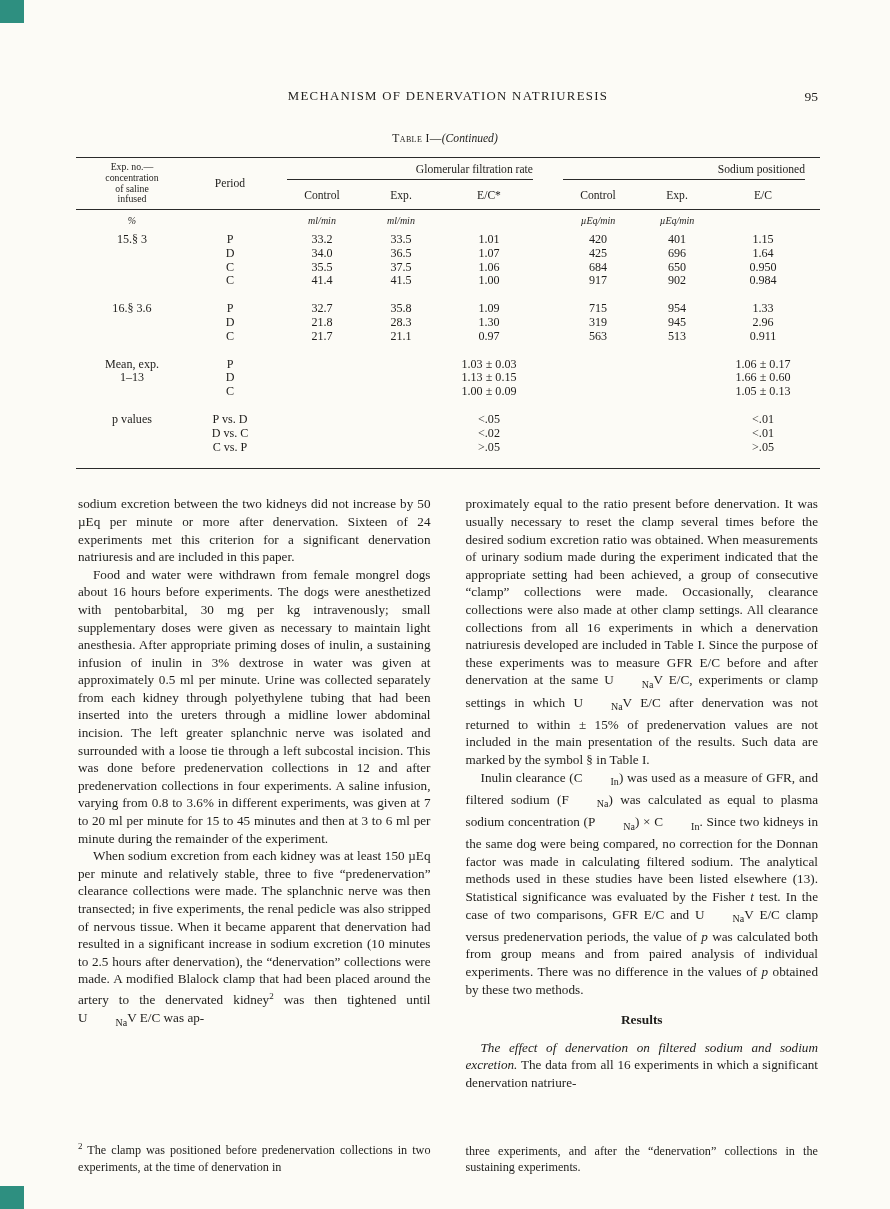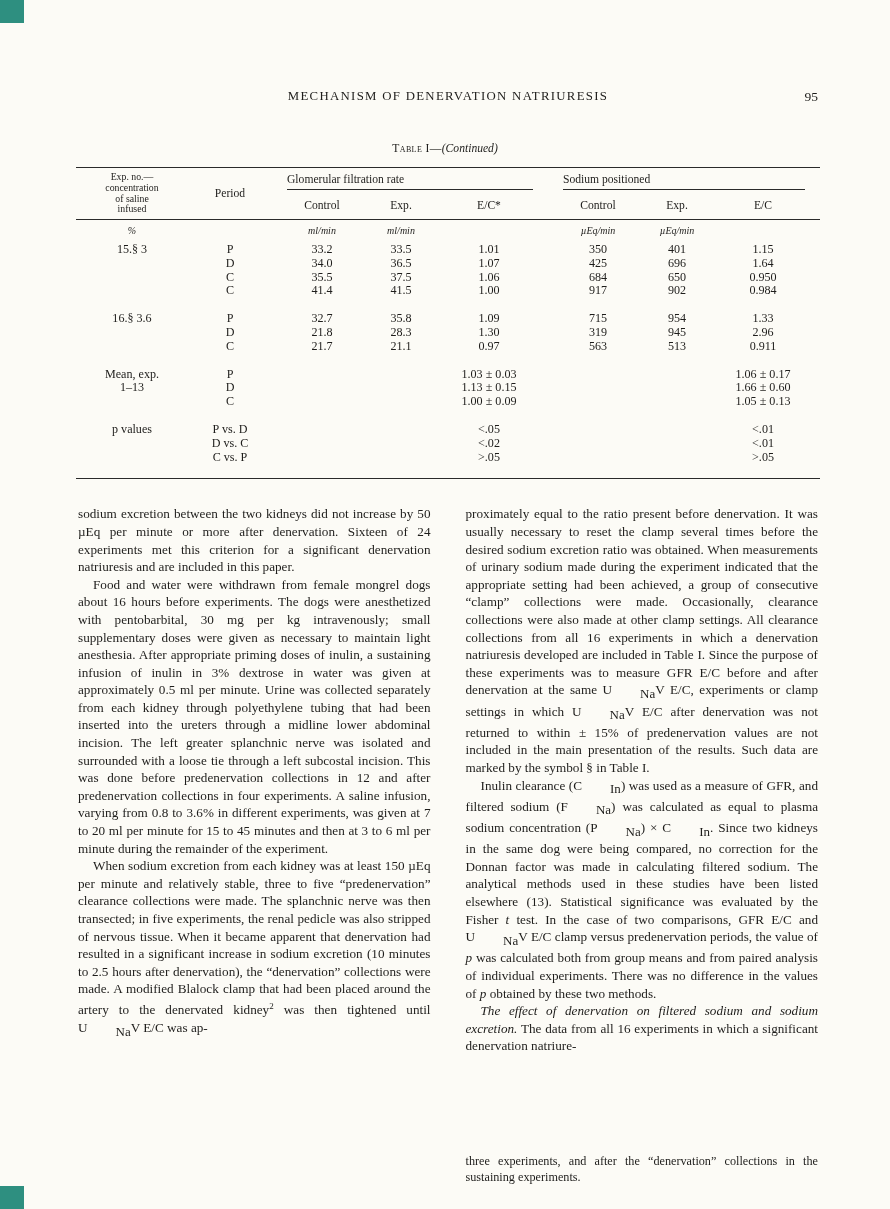--- a/index.html
+++ b/index.html
@@ -10,61 +10,61 @@
     font-family:"Liberation Serif","DejaVu Serif",serif;
   }
   .mark{position:absolute;left:0;width:24px;height:23px;}
   .mark.top{top:0;}
   .mark.bottom{top:1186px;}
 
   .running-head{position:relative;margin:0 72px 8px 78px;padding-top:86px;text-align:center;}
   .rh-title{font-size:12.8px;letter-spacing:1.3px;}
   .rh-num{position:absolute;right:0;bottom:-1px;font-size:13.5px;}
 
-  .table-caption{text-align:center;margin-top:38px;font-size:11.6px;}
+  .table-caption{text-align:center;margin-top:28px;font-size:11.6px;}
   .cap-label{font-variant:small-caps;letter-spacing:.4px;}
   .cap-cont{font-style:italic;}
 
   table.data-table{
     margin:12px 0 0 76px;width:744px;table-layout:fixed;
     border-collapse:collapse;
     border-top:1.5px solid #2a2a2a;border-bottom:1.5px solid #2a2a2a;
   }
   .data-table th{font-weight:normal;}
   .h-exp{
     font-size:9.8px;line-height:10.8px;text-align:center;vertical-align:middle;
     padding:4px 2px;border-bottom:1px solid #2a2a2a;
   }
   .h-exp span{display:block;}
   .h-period{
     font-size:11.6px;text-align:center;vertical-align:bottom;
     padding-bottom:19px;border-bottom:1px solid #2a2a2a;
   }
   .h-group{padding-top:5px;vertical-align:top;}
   .h-group .ul{
-    font-size:11.6px;text-align:left;
+    font-size:11.6px;text-align:right;
     border-bottom:1px solid #2a2a2a;padding-bottom:3px;margin:0 14px;
   }
   tr.subhead th{
     font-size:11.6px;text-align:center;padding:6px 0;
     border-bottom:1px solid #2a2a2a;
   }
   tr.units td{font-style:italic;font-size:10px;text-align:center;padding:4px 0 5px;}
   tbody td{font-size:12.1px;line-height:13.8px;text-align:center;padding:0;}
   td.gl{vertical-align:top;}
   .gl-line{display:block;}
   tr.sp td{height:14px;}
   tr.spEnd td{height:14px;}
 
   .body-cols{display:flex;gap:35px;margin:26px 72px 8px 78px;height:680px;}
   .col{width:357px;display:flex;flex-direction:column;text-align:justify;
        font-size:13.2px;line-height:17.6px;}
   .col p{margin:0;}
   .col p.ind{text-indent:15px;}
-  sub{font-size:13px;padding-left:28px;}
+  sub{font-size:10px;padding-left:28px;}
   sup{font-size:9px;}
   .results-head{text-align:center;font-weight:bold;font-size:13.4px;margin:13px 0 10px;}
   .footnote{margin-top:auto;font-size:12.2px;line-height:16.4px;}
 </style>
 </head>
 <body>
 
 <div class="page">
 
   <div class="mark top" style="background: rgb(46, 143, 128);"></div>
@@ -129,21 +129,21 @@
 
       <tr>
         <td class="gl" rowspan="4">
             <span class="gl-line">15.§ 3</span>
             <span class="gl-line"></span>
           </td>
         <td>P</td>
         <td>33.2</td>
         <td>33.5</td>
         <td>1.01</td>
-        <td>350</td>
+        <td>420</td>
         <td>401</td>
         <td>1.15</td>
       </tr>
       <tr>
         <td>D</td>
         <td>34.0</td>
         <td>36.5</td>
         <td>1.07</td>
         <td>425</td>
         <td>696</td>
@@ -280,22 +280,24 @@
           <td colspan="8"></td>
         </tr>
     </tbody>
   </table>
 
   <div class="body-cols">
     <div class="col">
       <p>sodium excretion between the two kidneys did not increase by 50 µEq per minute or more after denervation. Sixteen of 24 experiments met this criterion for a significant denervation natriuresis and are included in this paper.</p>
       <p class="ind">Food and water were withdrawn from female mongrel dogs about 16 hours before experiments. The dogs were anesthetized with pentobarbital, 30 mg per kg intravenously; small supplementary doses were given as necessary to maintain light anesthesia. After appropriate priming doses of inulin, a sustaining infusion of inulin in 3% dextrose in water was given at approximately 0.5 ml per minute. Urine was collected separately from each kidney through polyethylene tubing that had been inserted into the ureters through a midline lower abdominal incision. The left greater splanchnic nerve was isolated and surrounded with a loose tie through a left subcostal incision. This was done before predenervation collections in 12 and after predenervation collections in four experiments. A saline infusion, varying from 0.8 to 3.6% in different experiments, was given at 7 to 20 ml per minute for 15 to 45 minutes and then at 3 to 6 ml per minute during the remainder of the experiment.</p>
       <p class="ind">When sodium excretion from each kidney was at least 150 µEq per minute and relatively stable, three to five “predenervation” clearance collections were made. The splanchnic nerve was then transected; in five experiments, the renal pedicle was also stripped of nervous tissue. When it became apparent that denervation had resulted in a significant increase in sodium excretion (10 minutes to 2.5 hours after denervation), the “denervation” collections were made. A modified Blalock clamp that had been placed around the artery to the denervated kidney<sup>2</sup> was then tightened until U<sub>Na</sub>V E/C was ap-</p>
+      <div class="footnote"><sup>2</sup> The clamp was positioned before predenervation collections in two experiments, at the time of denervation in</div>
     </div>
     <div class="col">
       <p>proximately equal to the ratio present before denervation.  It was usually necessary to reset the clamp several times before the desired sodium excretion ratio was obtained.  When measurements of urinary sodium made during the experiment indicated that the appropriate setting had been achieved, a group of consecutive “clamp” collections were made.  Occasionally, clearance collections were also made at other clamp settings.  All clearance collections from all 16 experiments in which a denervation natriuresis developed are included in Table I.  Since the purpose of these experiments was to measure GFR E/C before and after denervation at the same U<sub>Na</sub>V E/C, experiments or clamp settings in which U<sub>Na</sub>V E/C after denervation was not returned to within ± 15% of predenervation values are not included in the main presentation of the results.  Such data are marked by the symbol § in Table I.</p>
       <p class="ind">Inulin clearance (C<sub>In</sub>) was used as a measure of GFR, and filtered sodium (F<sub>Na</sub>) was calculated as equal to plasma sodium concentration (P<sub>Na</sub>) × C<sub>In</sub>.  Since two kidneys in the same dog were being compared, no correction for the Donnan factor was made in calculating filtered sodium.  The analytical methods used in these studies have been listed elsewhere (13).  Statistical significance was evaluated by the Fisher <i>t</i> test.  In the case of two comparisons, GFR E/C and U<sub>Na</sub>V E/C clamp versus predenervation periods, the value of <i>p</i> was calculated both from group means and from paired analysis of individual experiments.  There was no difference in the values of <i>p</i> obtained by these two methods.</p>
+      <div class="results-head">Results</div>
       <p class="ind"><i>The effect of denervation on filtered sodium and sodium excretion.</i>  The data from all 16 experiments in which a significant denervation natriure-</p>
       <div class="footnote">three experiments, and after the “denervation” collections in the sustaining experiments.</div>
     </div>
   </div>
 
 </div>
 
 </body></html>

